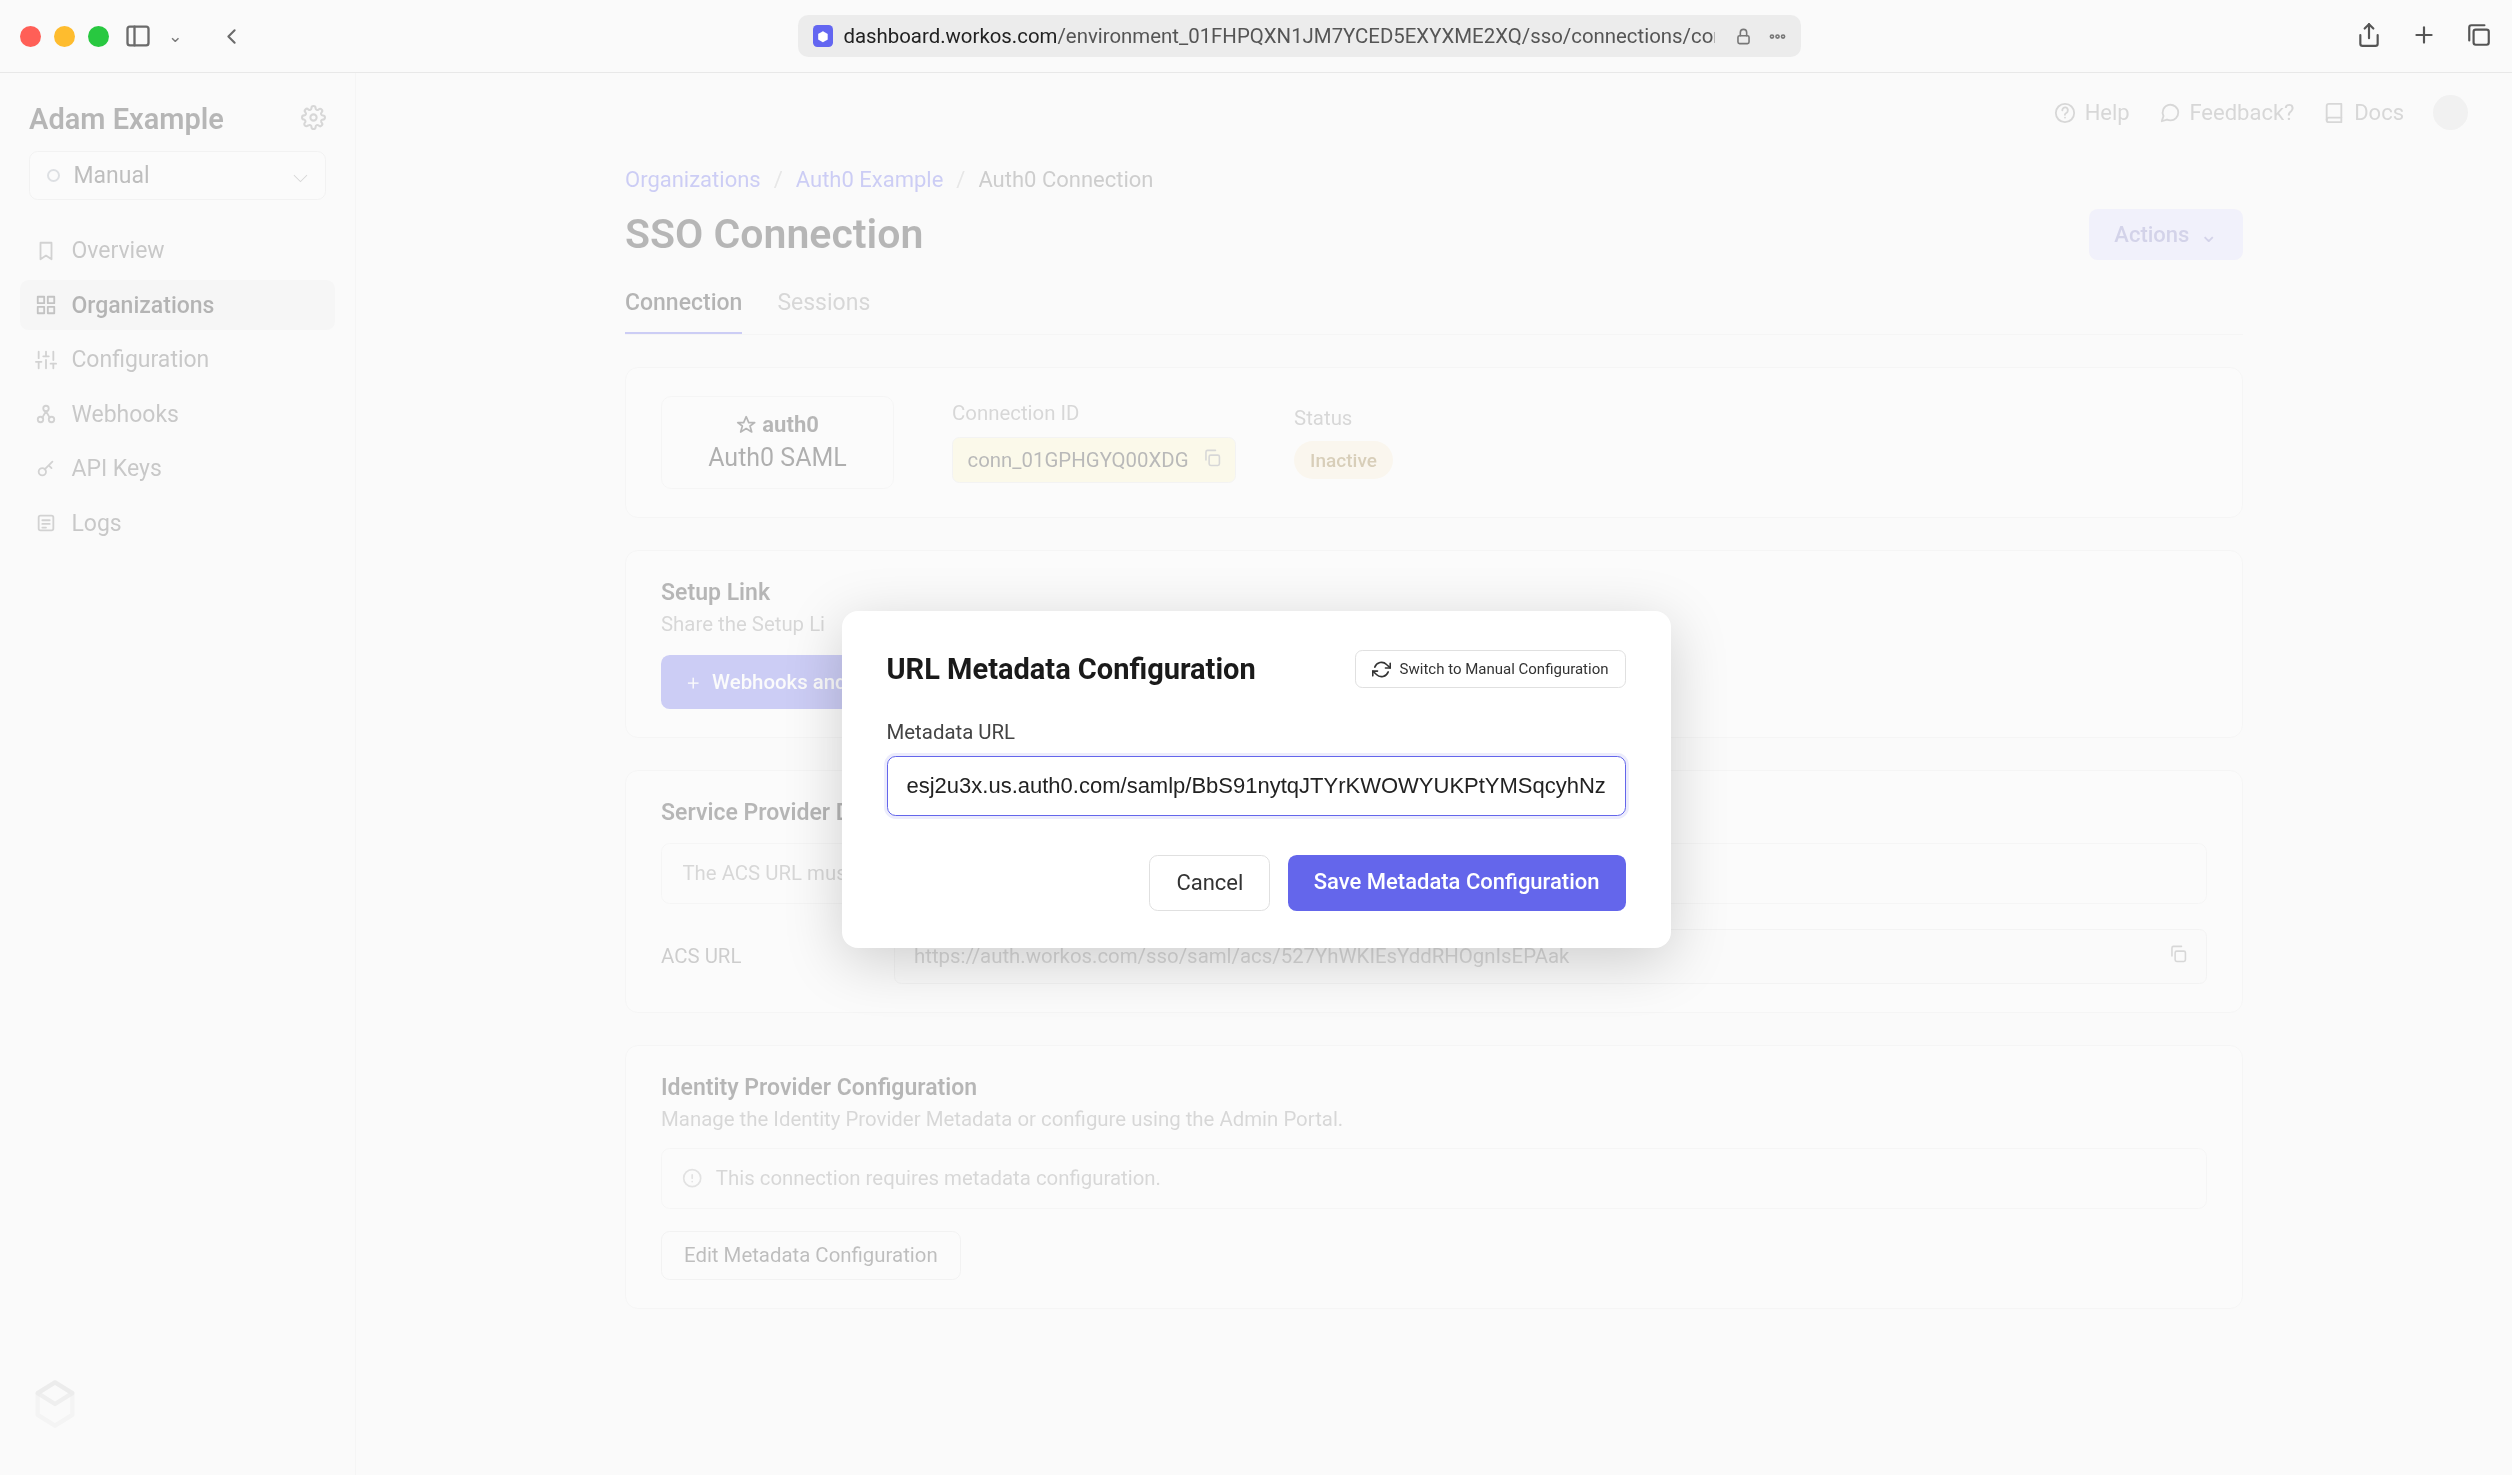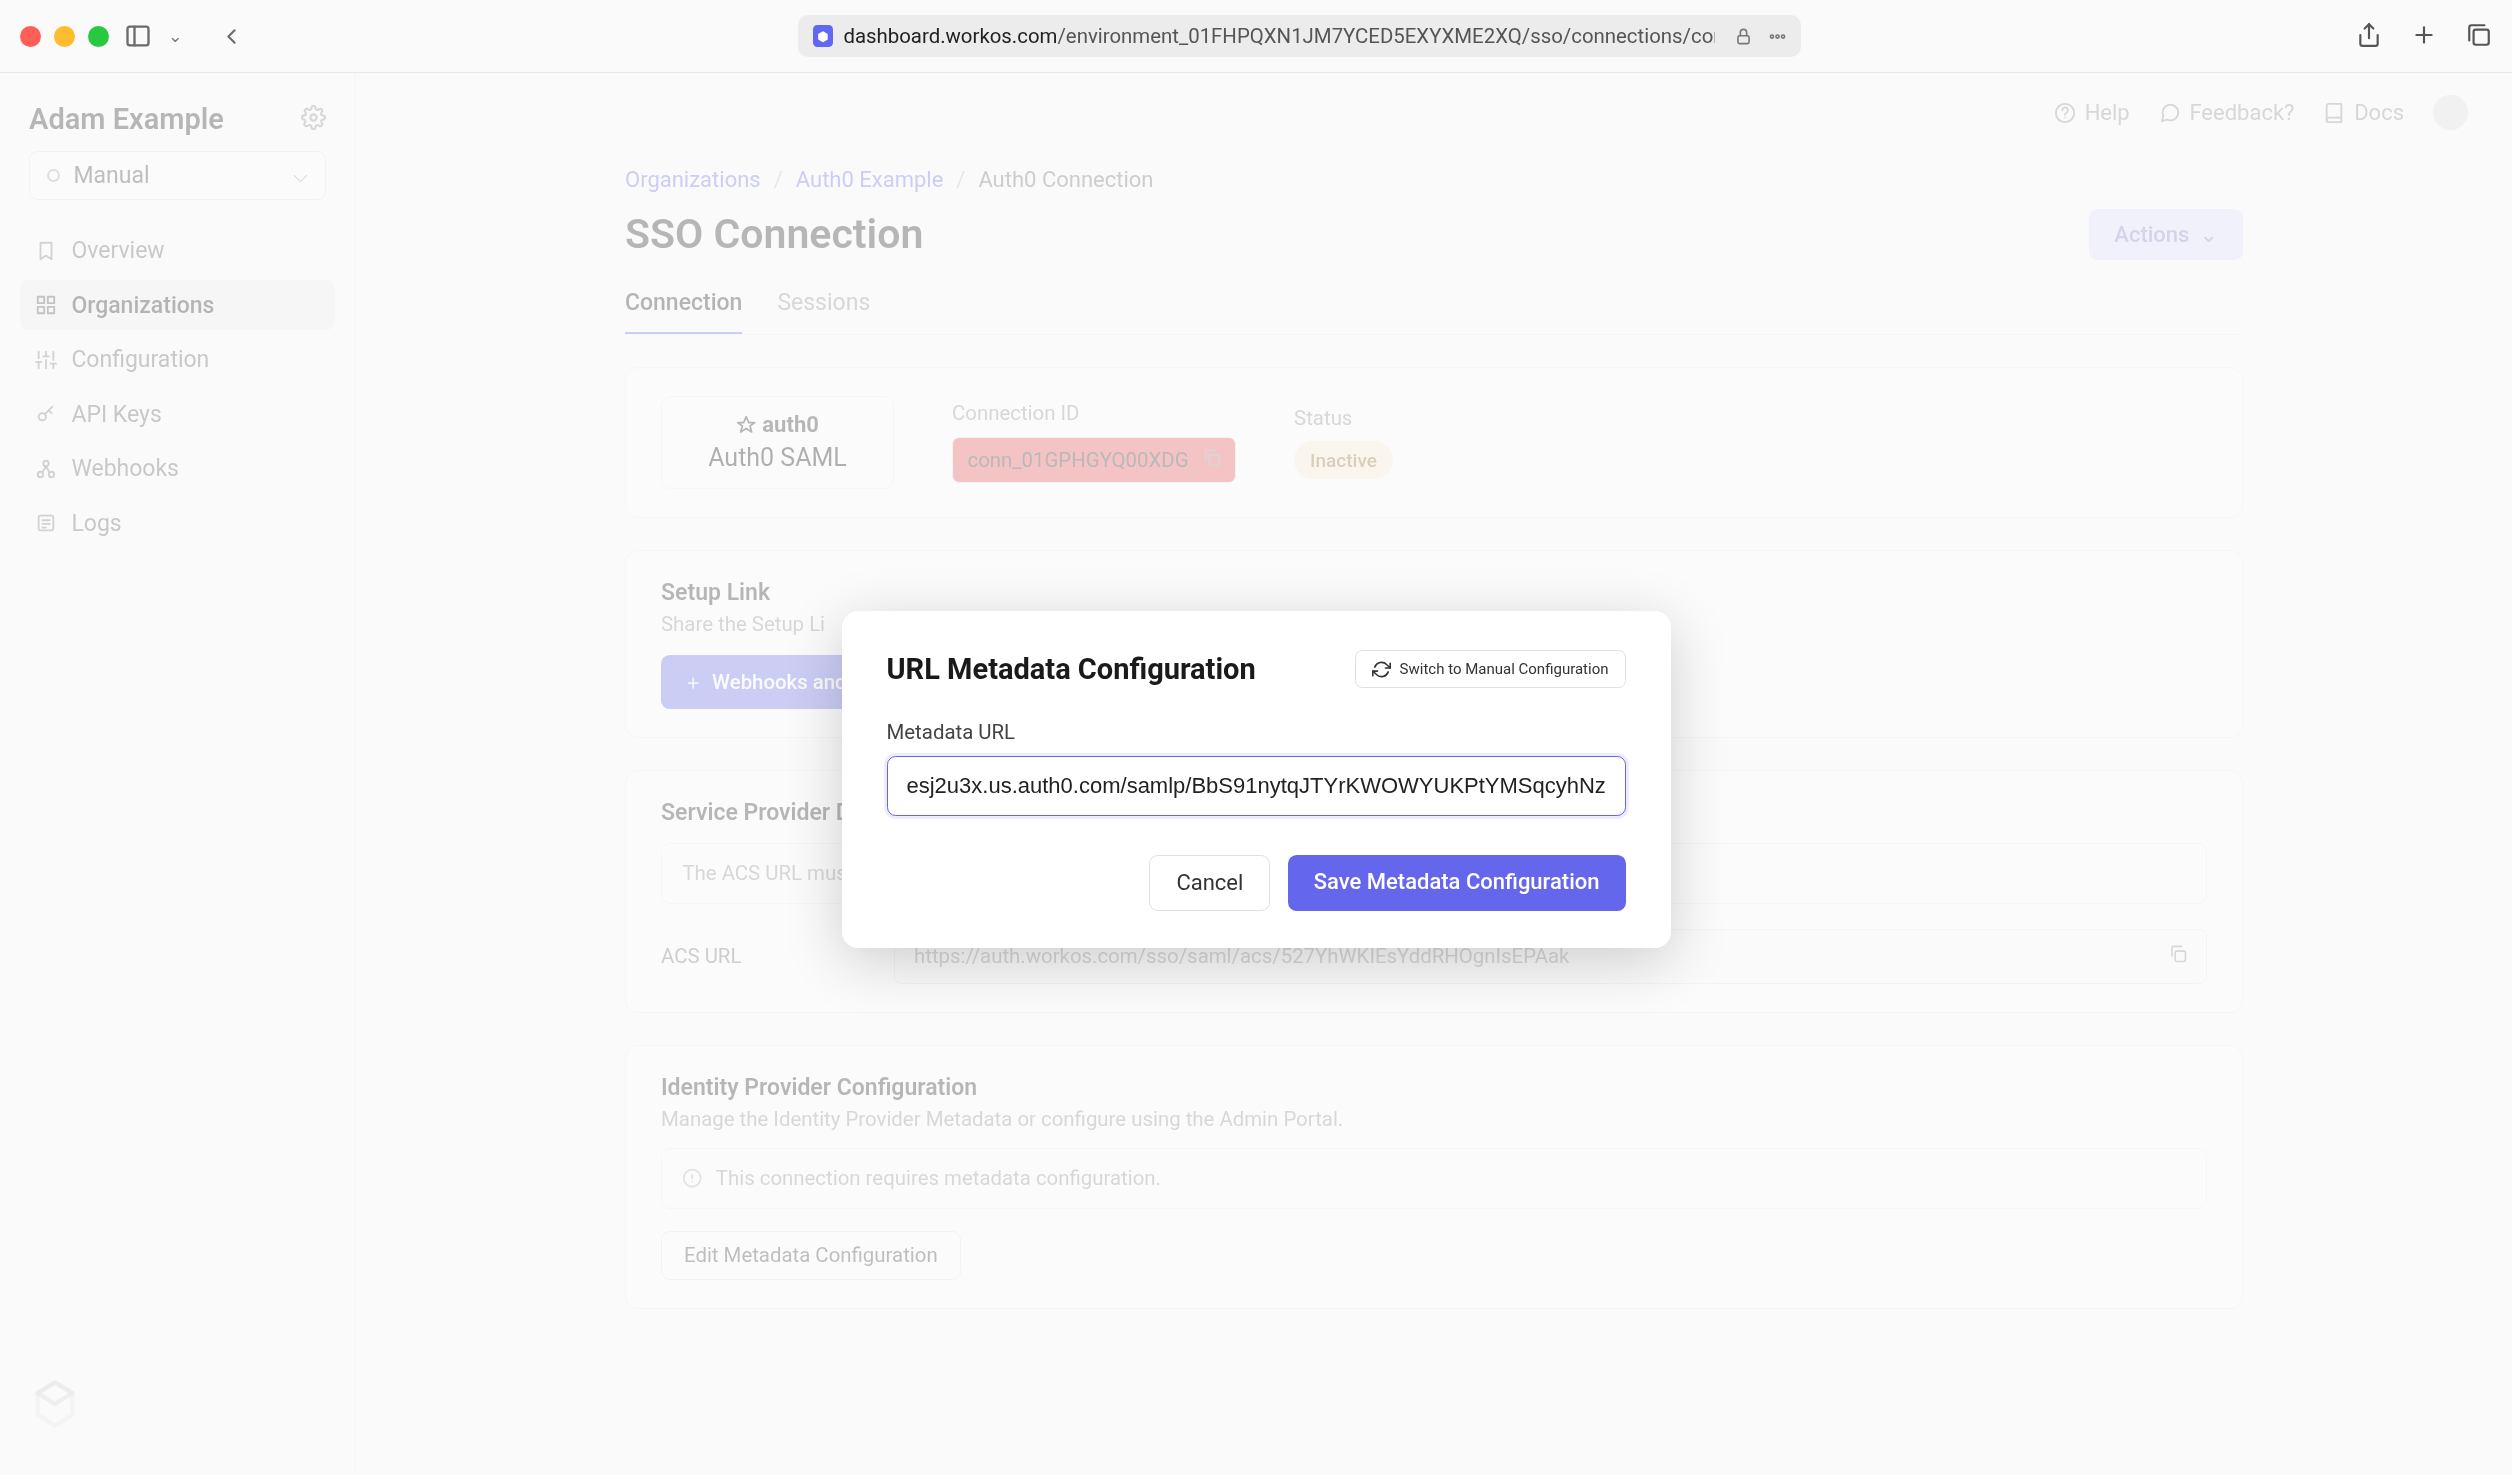--- a/index.html
+++ b/index.html
@@ -108,21 +108,21 @@
   .tabs{display:flex;gap:35px;margin-top:29px;border-bottom:0.7px solid #ececec;}
   .tab{font-size:23px;color:#888;padding-bottom:16px;}
   .tab.active{color:#111;font-weight:500;border-bottom:2.2px solid #6366f1;}
 
   .card{border:0.7px solid #ececec;border-radius:13px;background:#fff;padding:28px 35px;margin-top:32px;}
   .conn-card{display:flex;align-items:center;gap:58px;}
   .logo-box{border:0.7px solid #ececec;border-radius:10.2px;width:233px;height:93px;display:flex;flex-direction:column;align-items:center;justify-content:center;gap:5.8px;}
   .logo-box .brand{font-size:22px;font-weight:700;display:flex;align-items:center;gap:5.8px;}
   .logo-box .brand-sub{font-size:25px;color:#000000;}
   .kv-label{font-size:20.4px;color:#888;margin-bottom:11.6px;}
-  .kv-value{border:0.7px solid #e5e5e5;border-radius:7.3px;padding:10.2px 14.5px;font-size:20.4px;color:#222;display:flex;align-items:center;gap:13px;background:#ef4444;}
+  .kv-value{border:0.7px solid #e5e5e5;border-radius:7.3px;padding:10.2px 14.5px;font-size:20.4px;color:#222;display:flex;align-items:center;gap:13px;background:#fef9c3;}
   .copy-icon svg{width:19px;height:19px;color:#888;}
   .badge{background:#faeed3;color:#8a6a1f;padding:7.3px 16px;border-radius:726px;font-size:19px;font-weight:500;}
 
   .section-title{font-size:23px;font-weight:600;}
   .section-sub{font-size:20.4px;color:#888;margin-top:5.8px;}
   .primary-btn{background:#6366f1;color:#fff;border-radius:8.7px;padding:13px 22px;font-size:20.4px;font-weight:500;display:inline-flex;align-items:center;gap:8.7px;margin-top:19px;}
   .info-banner{border:0.7px solid #ececec;border-radius:8.7px;padding:17.4px 20.4px;font-size:20.4px;color:#888;margin-top:17.4px;display:flex;align-items:center;gap:13px;}
   .info-banner svg{width:20.4px;height:20.4px;color:#aaa;}
   .field-row{display:flex;align-items:center;gap:29px;margin-top:25px;}
   .field-label{font-size:20.4px;color:#666;min-width:204px;}
@@ -246,33 +246,33 @@
             <line x1="20" y1="21" x2="20" y2="16"></line>
             <line x1="20" y1="12" x2="20" y2="3"></line>
             <line x1="1" y1="14" x2="7" y2="14"></line>
             <line x1="9" y1="8" x2="15" y2="8"></line>
             <line x1="17" y1="16" x2="23" y2="16"></line>
           </svg>
         <span>Configuration</span>
       </div>
       <div class="nav-item">
         <svg viewBox="0 0 24 24">
-            <circle cx="8" cy="15" r="4"></circle>
-            <path d="M10.5 12.5L19 4M15 8l3 3"></path>
-          </svg>
-        <span>API Keys</span>
-      </div>
-      <div class="nav-item">
-        <svg viewBox="0 0 24 24">
             <circle cx="6" cy="18" r="3"></circle>
             <circle cx="18" cy="18" r="3"></circle>
             <circle cx="12" cy="6" r="3"></circle>
             <path d="M12 9l-4 7M12 9l4 7"></path>
           </svg>
         <span>Webhooks</span>
+      </div>
+      <div class="nav-item">
+        <svg viewBox="0 0 24 24">
+            <circle cx="8" cy="15" r="4"></circle>
+            <path d="M10.5 12.5L19 4M15 8l3 3"></path>
+          </svg>
+        <span>API Keys</span>
       </div>
       <div class="nav-item">
         <svg viewBox="0 0 24 24">
             <rect x="4" y="4" width="16" height="16" rx="2"></rect>
             <line x1="8" y1="9" x2="16" y2="9"></line>
             <line x1="8" y1="13" x2="16" y2="13"></line>
             <line x1="8" y1="17" x2="12" y2="17"></line>
           </svg>
         <span>Logs</span>
       </div>

